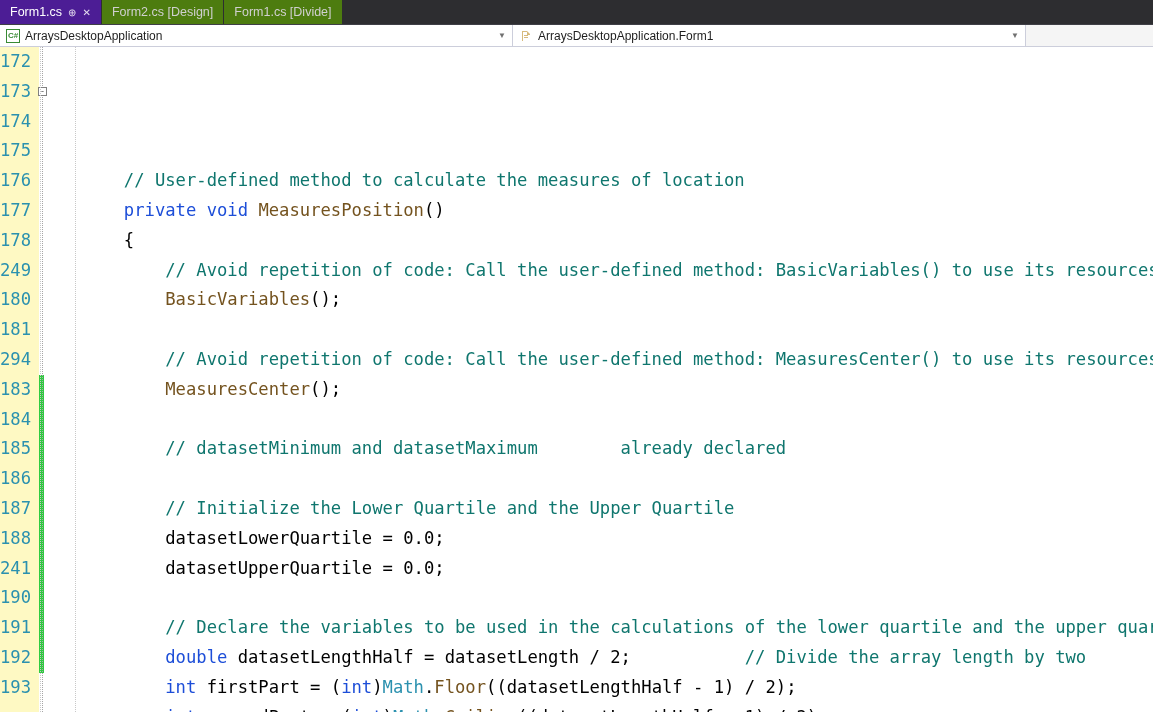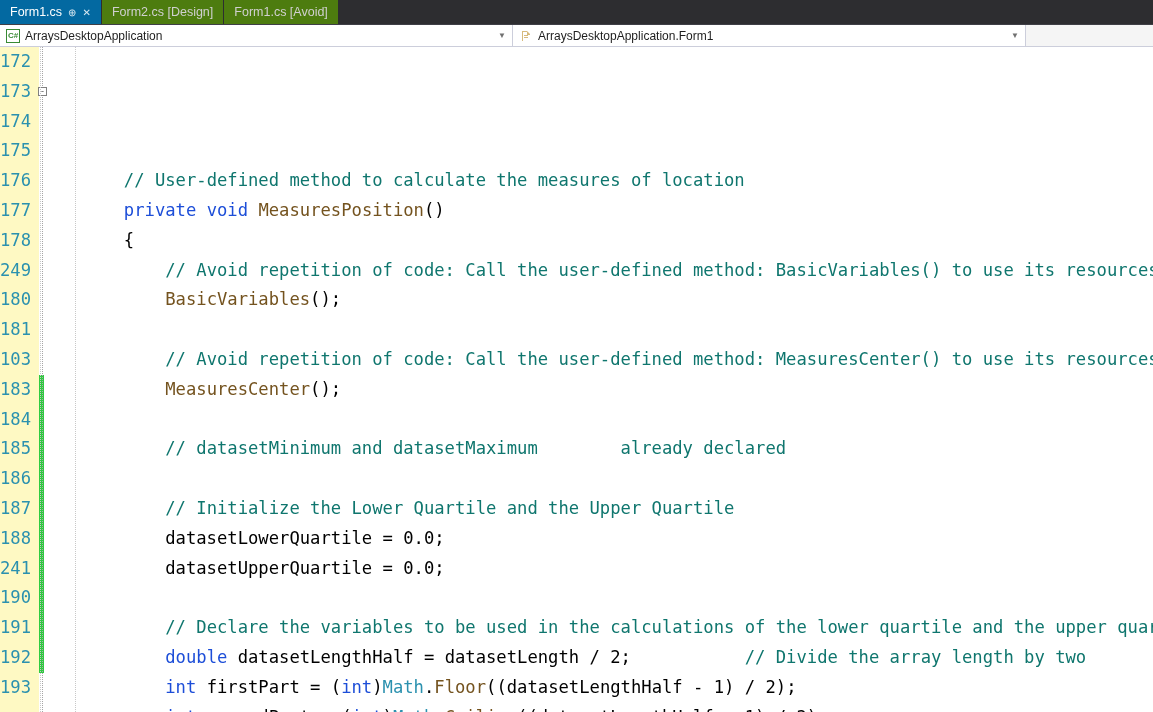--- a/index.html
+++ b/index.html
@@ -24,21 +24,21 @@
     align-items: center;
     gap: 6px;
     color: #d0d0d0;
     font-size: 12.5px;
     background: #4d7c0f;
     border-right: 1px solid #2d2d30;
     cursor: pointer;
     white-space: nowrap;
   }
   .tab.active {
-    background: #0369a1;
+    background: #4c1d95;
     color: #fff;
     justify-content: space-between;
   }
   .tab .pin, .tab .close {
     font-size: 10px;
     opacity: .85;
   }
   .nav-bar {
     height: 22px;
     background: #f5f5f5;
@@ -157,21 +157,21 @@
 <div class="tab-bar" id="tabbar">
     <div class="tab active">
       <span>Form1.cs</span>
       <span class="pin">⊕</span>
       <span class="close">✕</span>
     </div>
     <div class="tab">
       <span>Form2.cs [Design]</span>
     </div>
     <div class="tab">
-      <span>Form1.cs [Avoid]</span>
+      <span>Form1.cs [Divide]</span>
     </div>
   </div>
 
 <div class="nav-bar">
   <div class="nav-cell">
     <span class="nav-icon cs">C#</span>
     <span>ArraysDesktopApplication</span>
     <span class="dd">▼</span>
   </div>
   <div class="nav-cell">
@@ -202,21 +202,21 @@
       <span class="ln">172</span>
       <span class="ln">173</span>
       <span class="ln">174</span>
       <span class="ln">175</span>
       <span class="ln">176</span>
       <span class="ln">177</span>
       <span class="ln">178</span>
       <span class="ln">249</span>
       <span class="ln">180</span>
       <span class="ln">181</span>
-      <span class="ln">103</span>
+      <span class="ln">294</span>
       <span class="ln">183</span>
       <span class="ln">184</span>
       <span class="ln">185</span>
       <span class="ln">186</span>
       <span class="ln">187</span>
       <span class="ln">188</span>
       <span class="ln">241</span>
       <span class="ln">190</span>
       <span class="ln">191</span>
       <span class="ln">192</span>

